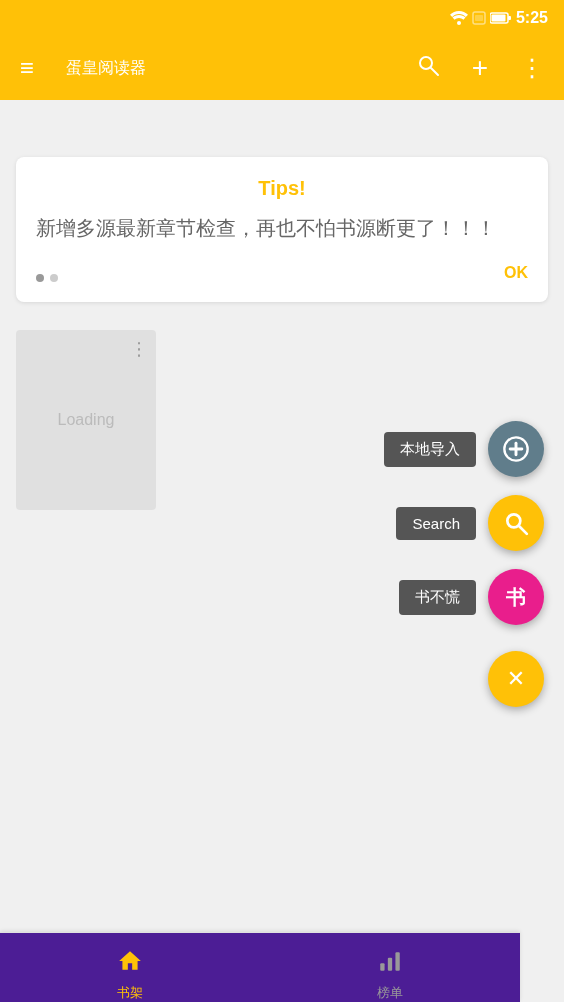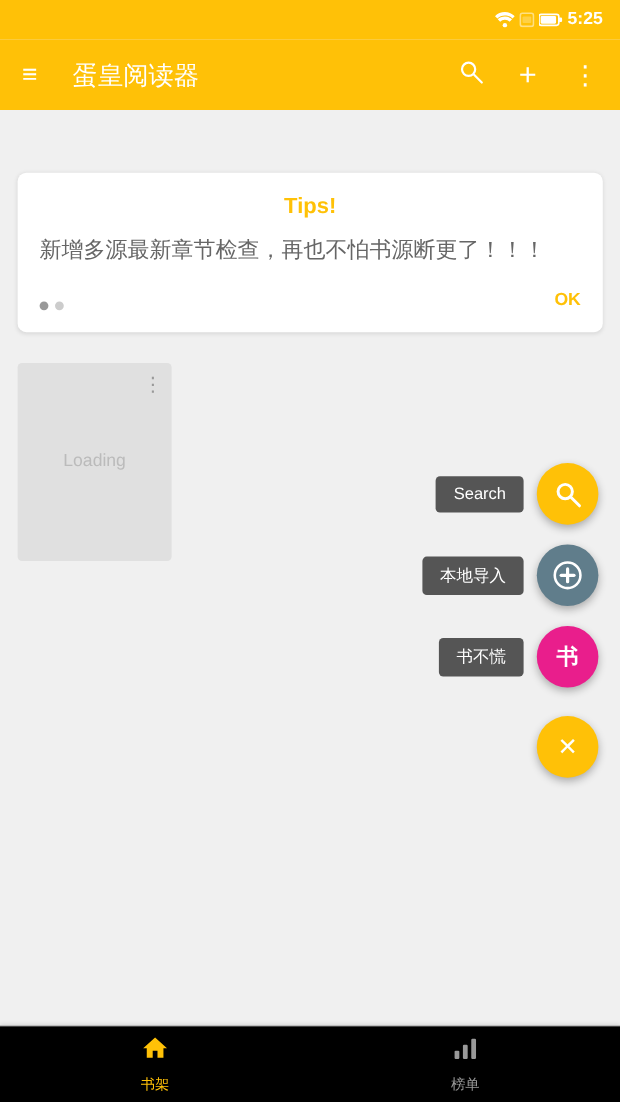--- a/index.html
+++ b/index.html
@@ -38,21 +38,21 @@
     .app-bar {
       background: #FFC107;
       height: 64px;
       display: flex;
       align-items: center;
       padding: 0 12px;
       gap: 16px;
     }
     .app-bar-title {
       color: white;
-      font-size: 23px;
+      font-size: 16px;
       font-weight: 500;
       flex: 1;
       margin-left: 8px;
     }
     .app-bar-icon {
       color: white;
       font-size: 24px;
       cursor: pointer;
       padding: 8px;
     }
@@ -215,26 +215,27 @@
     .fab-close {
       background: #FFC107;
       color: white;
     }
 
     
     .bottom-nav {
       position: absolute;
       bottom: 0;
       left: 0;
-      width: 564px;
+      width: 520px;
       height: 70px;
-      background: #000000;
+      background: #4c1d95;
       display: flex;
       border-top: 1px solid #e0e0e0;
       box-shadow: 0 -1px 4px rgba(0,0,0,0.1);
+      align-items: flex-end;
     }
     .nav-item {
       flex: 1;
       display: flex;
       flex-direction: column;
       align-items: center;
       justify-content: center;
       cursor: pointer;
       gap: 4px;
     }
@@ -312,36 +313,36 @@
       <div class="book-cover">
         <span class="book-cover-text">Loading</span>
         <span class="book-menu-icon">⋮</span>
       </div>
     </div>
   </div>
 
   <div class="fab-container" style="position:absolute; right:20px; top:280px; display:flex; flex-direction:column; align-items:flex-end; gap:18px;">
 
     <div class="fab-row">
-      <div class="fab-label">Search</div>
-      <div class="fab-btn fab-main">
-        <svg width="26" height="26" viewBox="0 0 24 24" fill="white">
-          <circle cx="10" cy="10" r="6" fill="none" stroke="white" stroke-width="2.5"></circle>
-          <line x1="15" y1="15" x2="22" y2="22" stroke="white" stroke-width="2.5" stroke-linecap="round"></line>
-        </svg>
-      </div>
-    </div>
-
-    <div class="fab-row">
       <div class="fab-label">本地导入</div>
       <div class="fab-btn fab-blue">
         <svg width="28" height="28" viewBox="0 0 24 24" fill="none">
           <circle cx="12" cy="12" r="10" stroke="white" stroke-width="2"></circle>
           <line x1="12" y1="7" x2="12" y2="17" stroke="white" stroke-width="2.5" stroke-linecap="round"></line>
           <line x1="7" y1="12" x2="17" y2="12" stroke="white" stroke-width="2.5" stroke-linecap="round"></line>
+        </svg>
+      </div>
+    </div>
+
+    <div class="fab-row">
+      <div class="fab-label">Search</div>
+      <div class="fab-btn fab-main">
+        <svg width="26" height="26" viewBox="0 0 24 24" fill="white">
+          <circle cx="10" cy="10" r="6" fill="none" stroke="white" stroke-width="2.5"></circle>
+          <line x1="15" y1="15" x2="22" y2="22" stroke="white" stroke-width="2.5" stroke-linecap="round"></line>
         </svg>
       </div>
     </div>
 
     <div class="fab-row">
       <div class="fab-label">书不慌</div>
       <div class="fab-btn fab-red">
         <span style="color:white;font-size:20px;font-weight:bold;">书</span>
       </div>
     </div>

